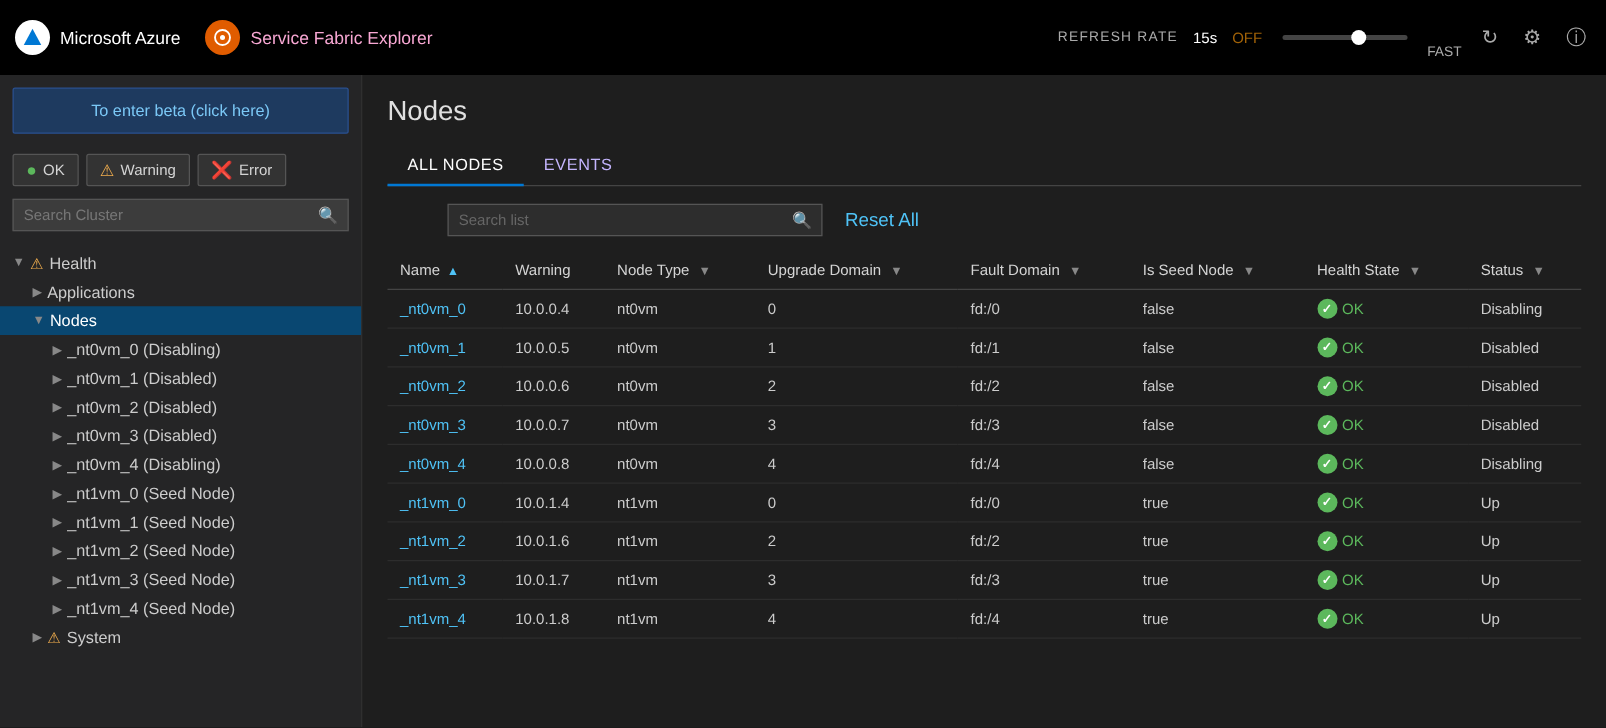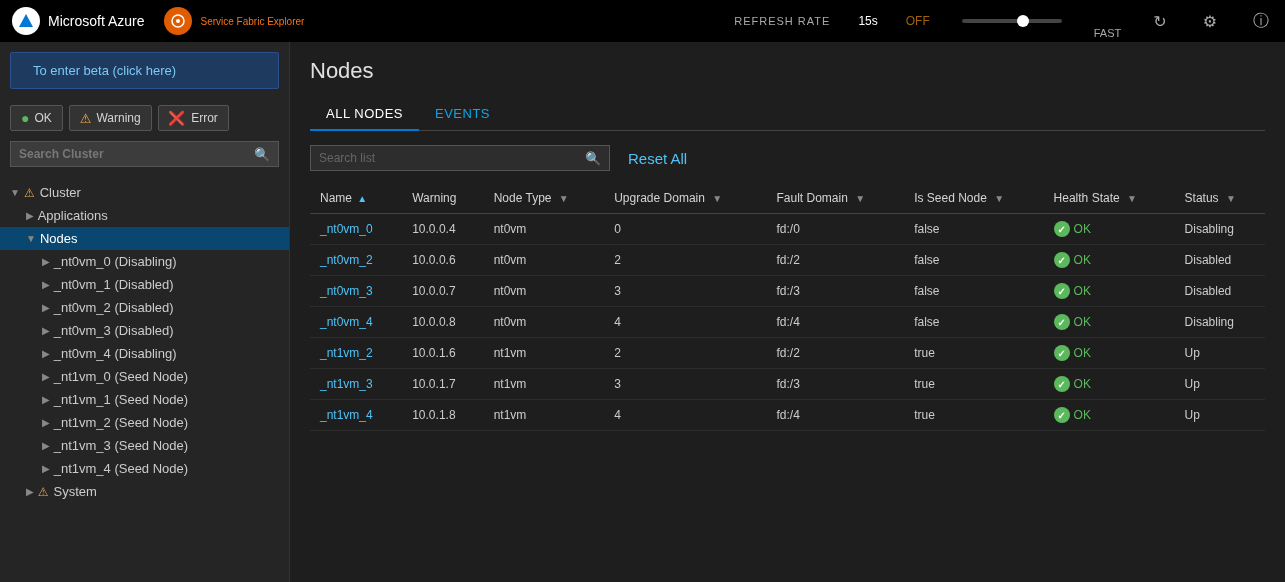--- a/index.html
+++ b/index.html
@@ -3,21 +3,21 @@
   <meta charset="utf-8">
   <style>
     * { box-sizing: border-box; margin: 0; padding: 0; }
     body { background: #1a1a1a; color: #d4d4d4; font-family: 'Segoe UI', Arial, sans-serif; font-size: 13px; height: 582px; overflow: hidden; display: flex; flex-direction: column; }
 
     
     .topnav {
       background: #000;
       display: flex;
       align-items: center;
-      height: 42px;
+      height: 60px;
       padding: 0 12px;
       flex-shrink: 0;
     }
     .topnav-brand {
       display: flex;
       align-items: center;
       gap: 8px;
       color: #fff;
       font-size: 14px;
       font-weight: 400;
@@ -30,26 +30,26 @@
       display: flex; align-items: center; justify-content: center;
       font-size: 10px; color: #0078d4; font-weight: bold;
     }
     .sfx-logo-box {
       background: #e05c00;
       border-radius: 50%;
       width: 28px; height: 28px;
       display: flex; align-items: center; justify-content: center;
       margin-right: 8px;
     }
-    .sfx-title { color: #f97316; font-size: 10px; }
+    .sfx-title { color: #f9a8d4; font-size: 14px; }
     .topnav-right {
       margin-left: auto;
       display: flex;
       align-items: center;
-      gap: 28px;
+      gap: 12px;
       color: #aaa;
       font-size: 12px;
     }
     .refresh-label { color: #aaa; font-size: 11px; text-transform: uppercase; letter-spacing: 1px; }
     .refresh-rate-val { color: #fff; }
     .refresh-off { color: #a16207; }
     .slider-track {
       width: 100px; height: 4px; background: #444; border-radius: 2px; position: relative; display: inline-block; vertical-align: middle; margin: 0 4px;
     }
     .slider-thumb {
@@ -75,24 +75,24 @@
       flex-shrink: 0;
       display: flex;
       flex-direction: column;
       overflow-y: auto;
       border-right: 1px solid #333;
     }
     .beta-banner {
       background: #1e3a5f;
       border: 1px solid #2a5090;
       color: #7bc8f6;
-      padding: 10px 22px;
+      padding: 10px 12px;
       margin: 10px 10px;
       border-radius: 2px;
-      text-align: left;
+      text-align: center;
       cursor: pointer;
       font-size: 13px;
     }
     .status-buttons {
       display: flex;
       gap: 6px;
       padding: 6px 10px 10px 10px;
     }
     .status-btn {
       display: flex; align-items: center; gap: 5px;
@@ -112,21 +112,20 @@
       position: relative;
     }
     .search-cluster input {
       width: 100%;
       background: #3c3c3c;
       border: 1px solid #555;
       color: #ccc;
       padding: 5px 28px 5px 8px;
       font-size: 12px;
       outline: none;
-      font-weight: bold;
     }
     .search-cluster input::placeholder { color: #777; }
     .search-cluster-icon {
       position: absolute; right: 8px; top: 50%; transform: translateY(-50%);
       color: #777; font-size: 13px;
     }
     .tree-container { padding: 4px 0; flex: 1; }
     .tree-item {
       display: flex; align-items: center;
       padding: 4px 10px 4px 10px;
@@ -153,36 +152,37 @@
     }
     .tabs {
       display: flex;
       border-bottom: 1px solid #444;
       margin-bottom: 14px;
     }
     .tab {
       padding: 8px 16px;
       cursor: pointer;
       font-size: 13px;
-      color: #0ea5e9;
+      color: #c4b5fd;
       border-bottom: 2px solid transparent;
       margin-bottom: -1px;
       text-transform: uppercase;
       letter-spacing: 0.5px;
     }
     .tab.active {
       color: #fff;
       border-bottom: 2px solid #0078d4;
     }
 
     .toolbar-row {
       display: flex;
       align-items: center;
       gap: 10px;
       margin-bottom: 12px;
+      margin-left: 48px;
     }
     .search-list {
       position: relative;
       flex: 0 0 300px;
     }
     .search-list input {
       width: 100%;
       background: #2d2d2d;
       border: 1px solid #555;
       color: #ccc;
@@ -303,21 +303,21 @@
     <div class="search-cluster">
       <input type="text" placeholder="Search Cluster" style="">
       <span class="search-cluster-icon">🔍</span>
     </div>
 
     <div class="tree-container">
 
       <div class="tree-item">
         <span class="chevron">▼</span>
         <span class="warn-icon">⚠</span>
-        <span>Cluster</span>
+        <span>Health</span>
       </div>
 
       <div class="tree-item">
         <span style="margin-left:16px"></span>
         <span class="chevron">▶</span>
         <span>Applications</span>
       </div>
 
       <div class="tree-item active">
         <span style="margin-left:16px"></span>
@@ -419,20 +419,30 @@
     <td><a class="node-link">_nt0vm_0</a></td>
     <td>10.0.0.4</td>
     <td>nt0vm</td>
     <td>0</td>
     <td>fd:/0</td>
     <td>false</td>
     <td><span class="ok-badge"><span class="ok-circle">✓</span> OK</span></td>
     <td>Disabling</td>
   </tr>
           <tr>
+    <td><a class="node-link">_nt0vm_1</a></td>
+    <td>10.0.0.5</td>
+    <td>nt0vm</td>
+    <td>1</td>
+    <td>fd:/1</td>
+    <td>false</td>
+    <td><span class="ok-badge"><span class="ok-circle">✓</span> OK</span></td>
+    <td>Disabled</td>
+  </tr>
+          <tr>
     <td><a class="node-link">_nt0vm_2</a></td>
     <td>10.0.0.6</td>
     <td>nt0vm</td>
     <td>2</td>
     <td>fd:/2</td>
     <td>false</td>
     <td><span class="ok-badge"><span class="ok-circle">✓</span> OK</span></td>
     <td>Disabled</td>
   </tr>
           <tr>
@@ -449,20 +459,30 @@
     <td><a class="node-link">_nt0vm_4</a></td>
     <td>10.0.0.8</td>
     <td>nt0vm</td>
     <td>4</td>
     <td>fd:/4</td>
     <td>false</td>
     <td><span class="ok-badge"><span class="ok-circle">✓</span> OK</span></td>
     <td>Disabling</td>
   </tr>
           <tr>
+    <td><a class="node-link">_nt1vm_0</a></td>
+    <td>10.0.1.4</td>
+    <td>nt1vm</td>
+    <td>0</td>
+    <td>fd:/0</td>
+    <td>true</td>
+    <td><span class="ok-badge"><span class="ok-circle">✓</span> OK</span></td>
+    <td>Up</td>
+  </tr>
+          <tr>
     <td><a class="node-link">_nt1vm_2</a></td>
     <td>10.0.1.6</td>
     <td>nt1vm</td>
     <td>2</td>
     <td>fd:/2</td>
     <td>true</td>
     <td><span class="ok-badge"><span class="ok-circle">✓</span> OK</span></td>
     <td>Up</td>
   </tr>
           <tr>

